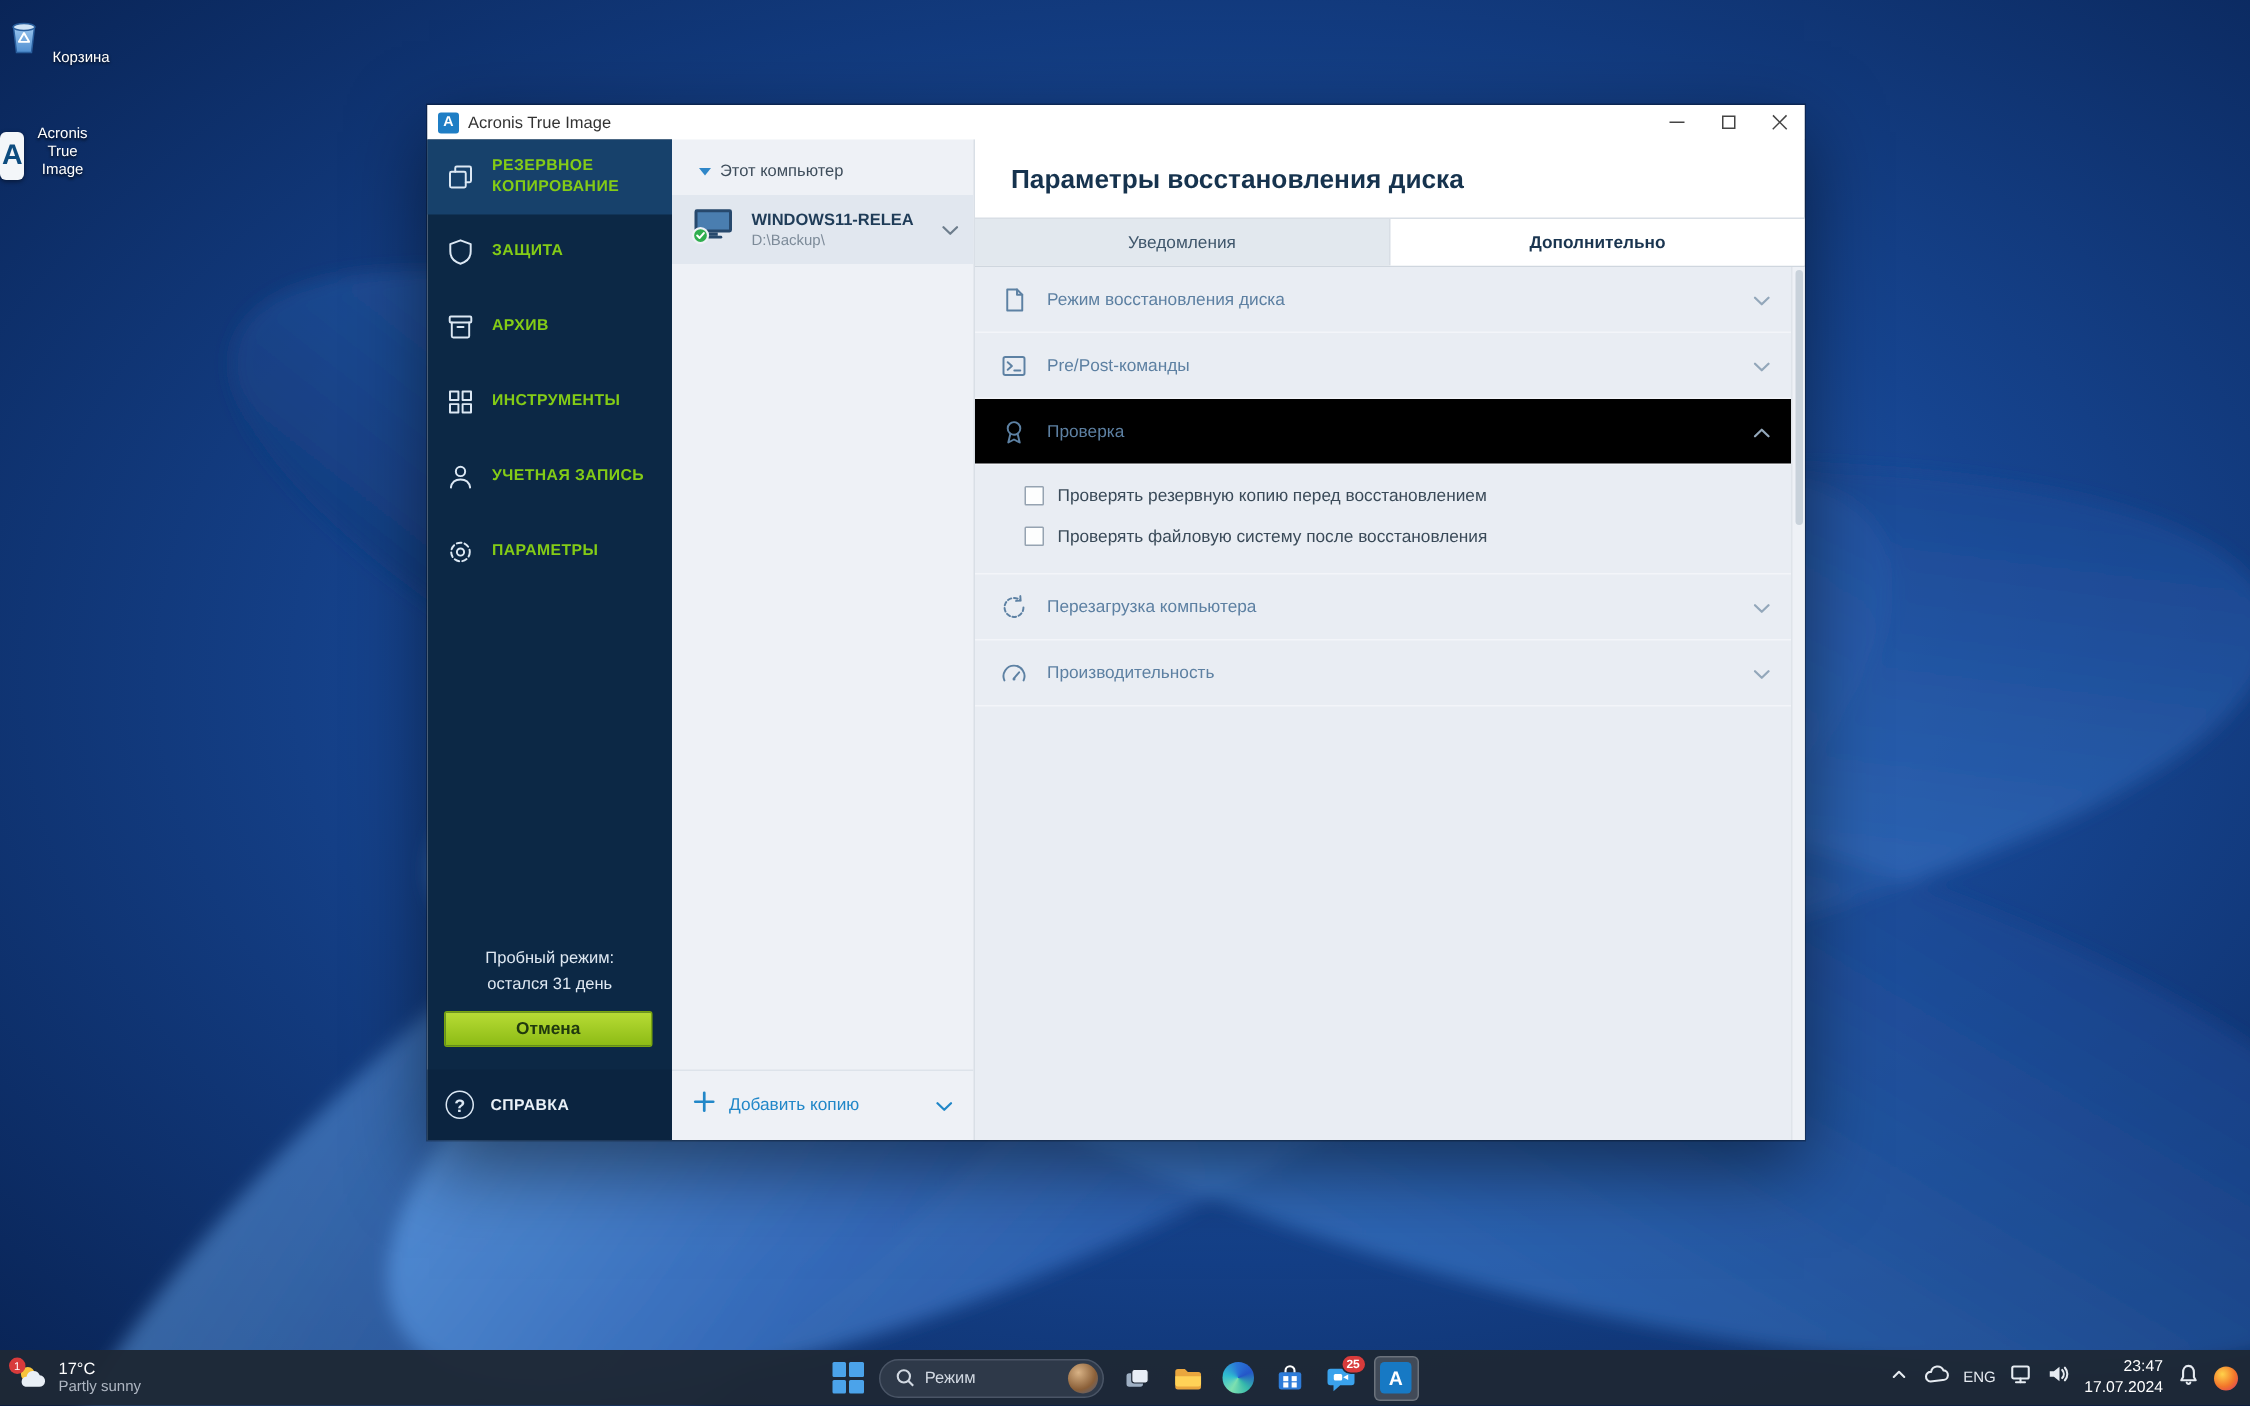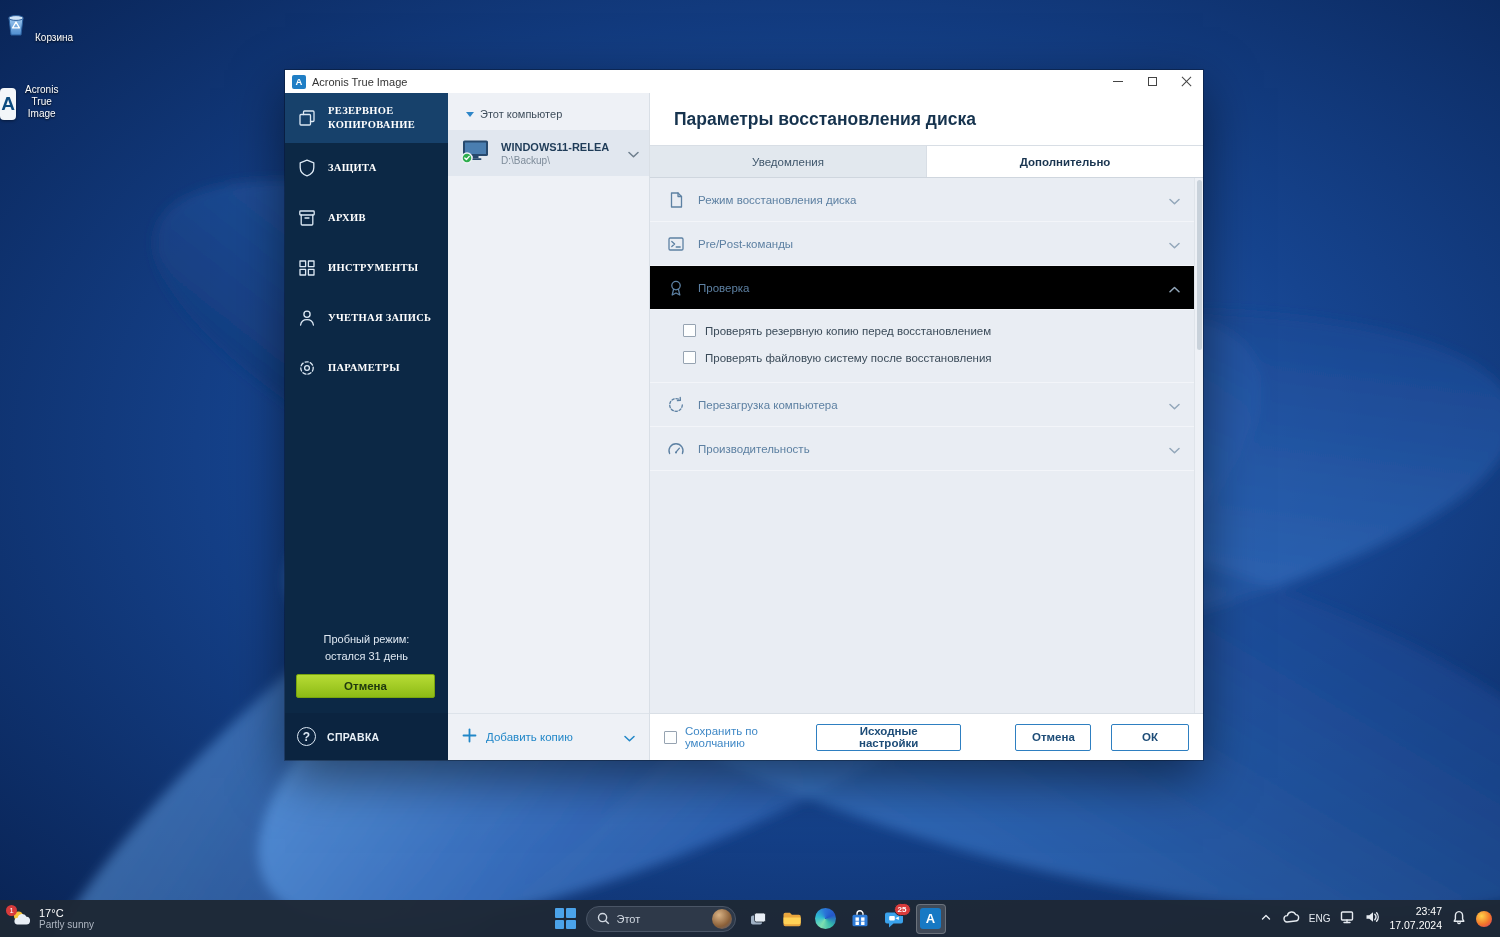--- a/index.html
+++ b/index.html
@@ -29,21 +29,21 @@
   .min-glyph { width:10px; height:1px; background:#444; display:block; }
   .max-glyph { width:9px; height:9px; border:1px solid #444; display:block; }
   .x-glyph { position:relative; width:11px; height:11px; display:block; }
   .x-glyph::before, .x-glyph::after { content:""; position:absolute; left:-1px; top:5px; width:13px; height:1.2px; background:#444; }
   .x-glyph::before { transform:rotate(45deg); } .x-glyph::after { transform:rotate(-45deg); }
 
   .window-body { flex:1; display:flex; min-height:0; }
 
   
   .sidebar { width:163px; background:#0c2845; position:relative; flex-shrink:0; display:flex; flex-direction:column; }
-  .nav-item { min-height:50px; display:flex; align-items:center; gap:11px; padding:0 12px; color:#ffffff; cursor:default;font-family:Liberation Serif, serif; }
+  .nav-item { min-height:50px; display:flex; align-items:center; gap:11px; padding:0 12px; color:#84cc16; cursor:default; }
   .nav-item.active { background:#17416b; }
   .nav-ico { width:20px; flex-shrink:0; display:flex; }
   .nav-ico svg { stroke:#dce8f4; fill:none; stroke-width:1.3; stroke-linecap:round; stroke-linejoin:round; }
   .nav-label { font-size:10.5px; font-weight:700; letter-spacing:.3px; line-height:1.3; }
   .trial { position:absolute; left:0; right:0; bottom:95px; text-align:center; color:#dfe8f2; font-size:11px; line-height:1.55; }
   .buy-btn { position:absolute; left:11px; right:13px; bottom:62px; height:24px; background:linear-gradient(#b7dc35,#8dbb15);
              border:1px solid #79a50e; border-radius:2px; color:#20390e; font-weight:700; font-size:11.5px; font-family:inherit; cursor:pointer; }
   .help-row { position:absolute; left:0; right:0; bottom:0; height:47px; display:flex; align-items:center; gap:11px; padding:0 12px;
               color:#e9f0f7; background:#0b2440; }
   .help-ico { width:19px; height:19px; border:1.4px solid #dce8f4; border-radius:50%; display:flex; align-items:center; justify-content:center; color:#dce8f4; }
@@ -416,29 +416,20 @@
                     <polyline points="1,1.5 5.5,5.8 10,1.5"></polyline>
                   </svg>
               </span>
             </div>
           </div>
           <div class="scroll-lane">
             <div class="scroll-thumb"></div>
           </div>
         </div>
 
-        <div class="main-footer">
-          <label style="display:flex;align-items:center;gap:8px;">
-            <span class="checkbox"></span>
-            <span class="save-label">Сохранить по умолчанию</span>
-          </label>
-          <button class="btn btn-defaults">Исходные настройки</button>
-          <button class="btn btn-cancel">Отмена</button>
-          <button class="btn btn-ok">ОК</button>
-        </div>
       </section>
 
     </div>
   </div>
 
   <div class="taskbar">
 
     <div class="weather">
       <span class="w-ico-wrap">
         <svg width="22" height="22" viewBox="0 0 22 22">
@@ -459,21 +450,21 @@
           <i></i>
           <i></i>
           <i></i>
         </span>
 
       <span class="search-pill">
         <svg width="13" height="13" viewBox="0 0 14 14">
             <circle cx="6" cy="6" r="4.4"></circle>
             <line x1="9.3" y1="9.3" x2="12.7" y2="12.7"></line>
           </svg>
-        <span class="search-txt">Этот</span>
+        <span class="search-txt">Режим</span>
         <span class="avatar"></span>
       </span>
 
       <span class="tb-ico">
         <svg width="20" height="20" viewBox="0 0 20 20">
           <rect x="3" y="6.5" width="11" height="9" rx="1.8" fill="#9fb0c4"></rect>
           <rect x="6.5" y="4" width="11" height="9" rx="1.8" fill="#e8eef6" stroke="#1e2836" stroke-width="0.8"></rect>
         </svg>
       </span>
 

